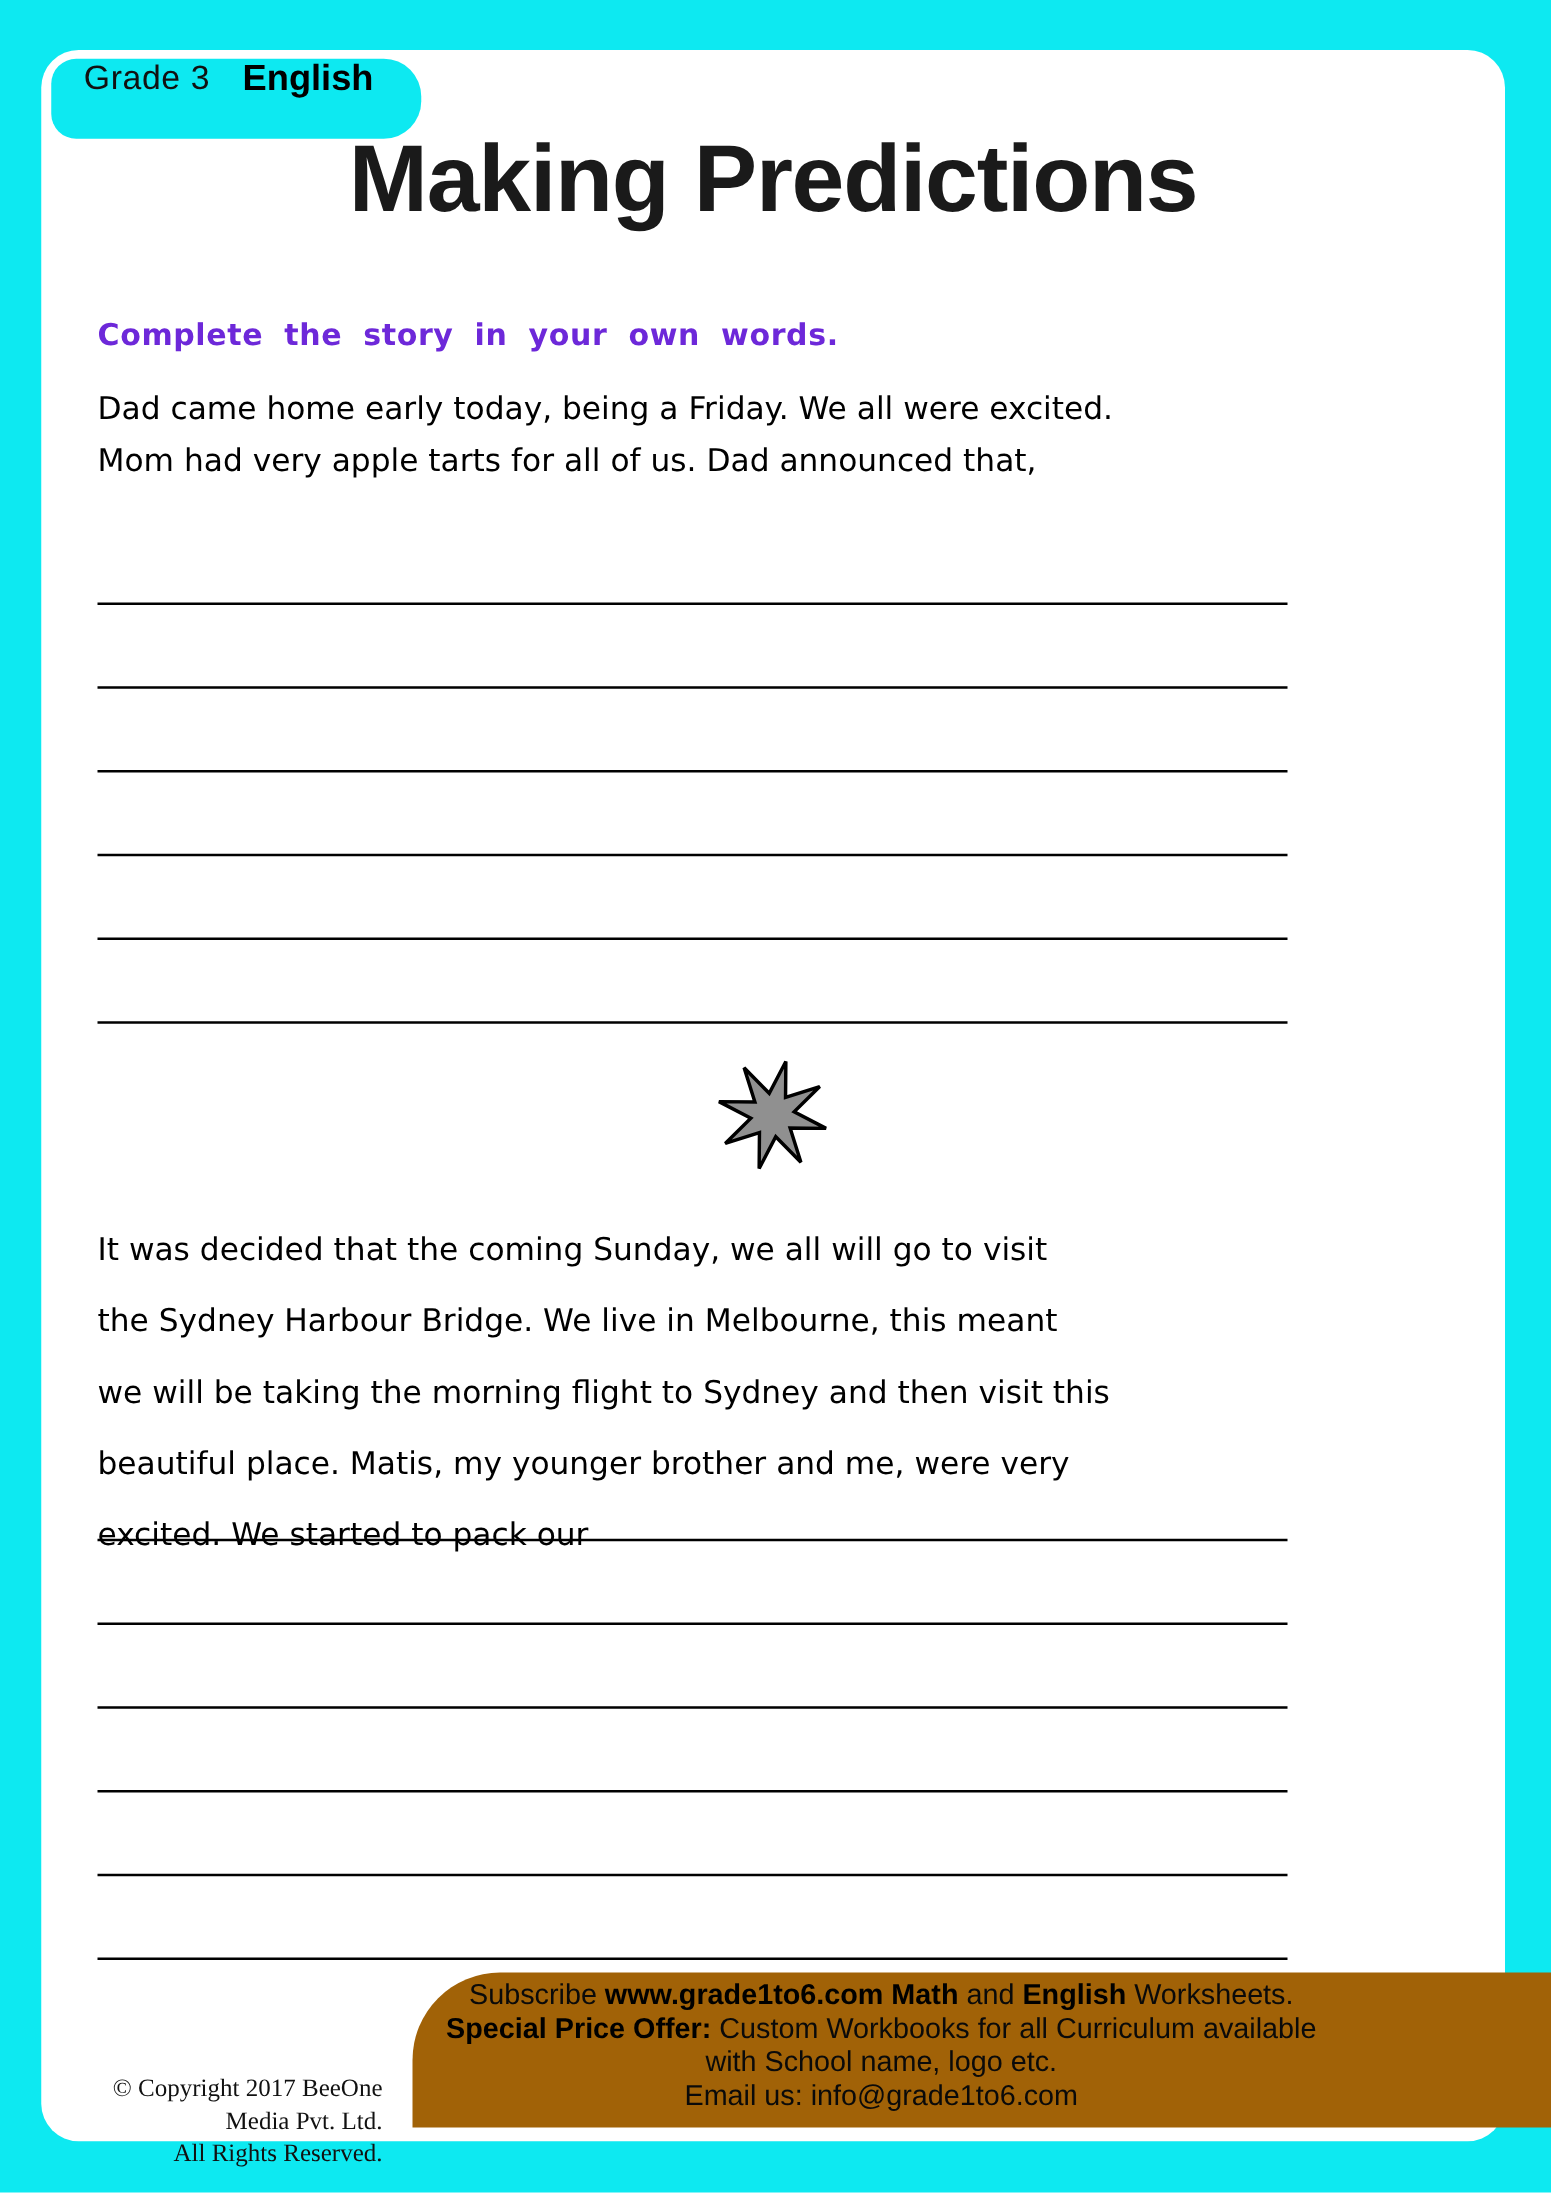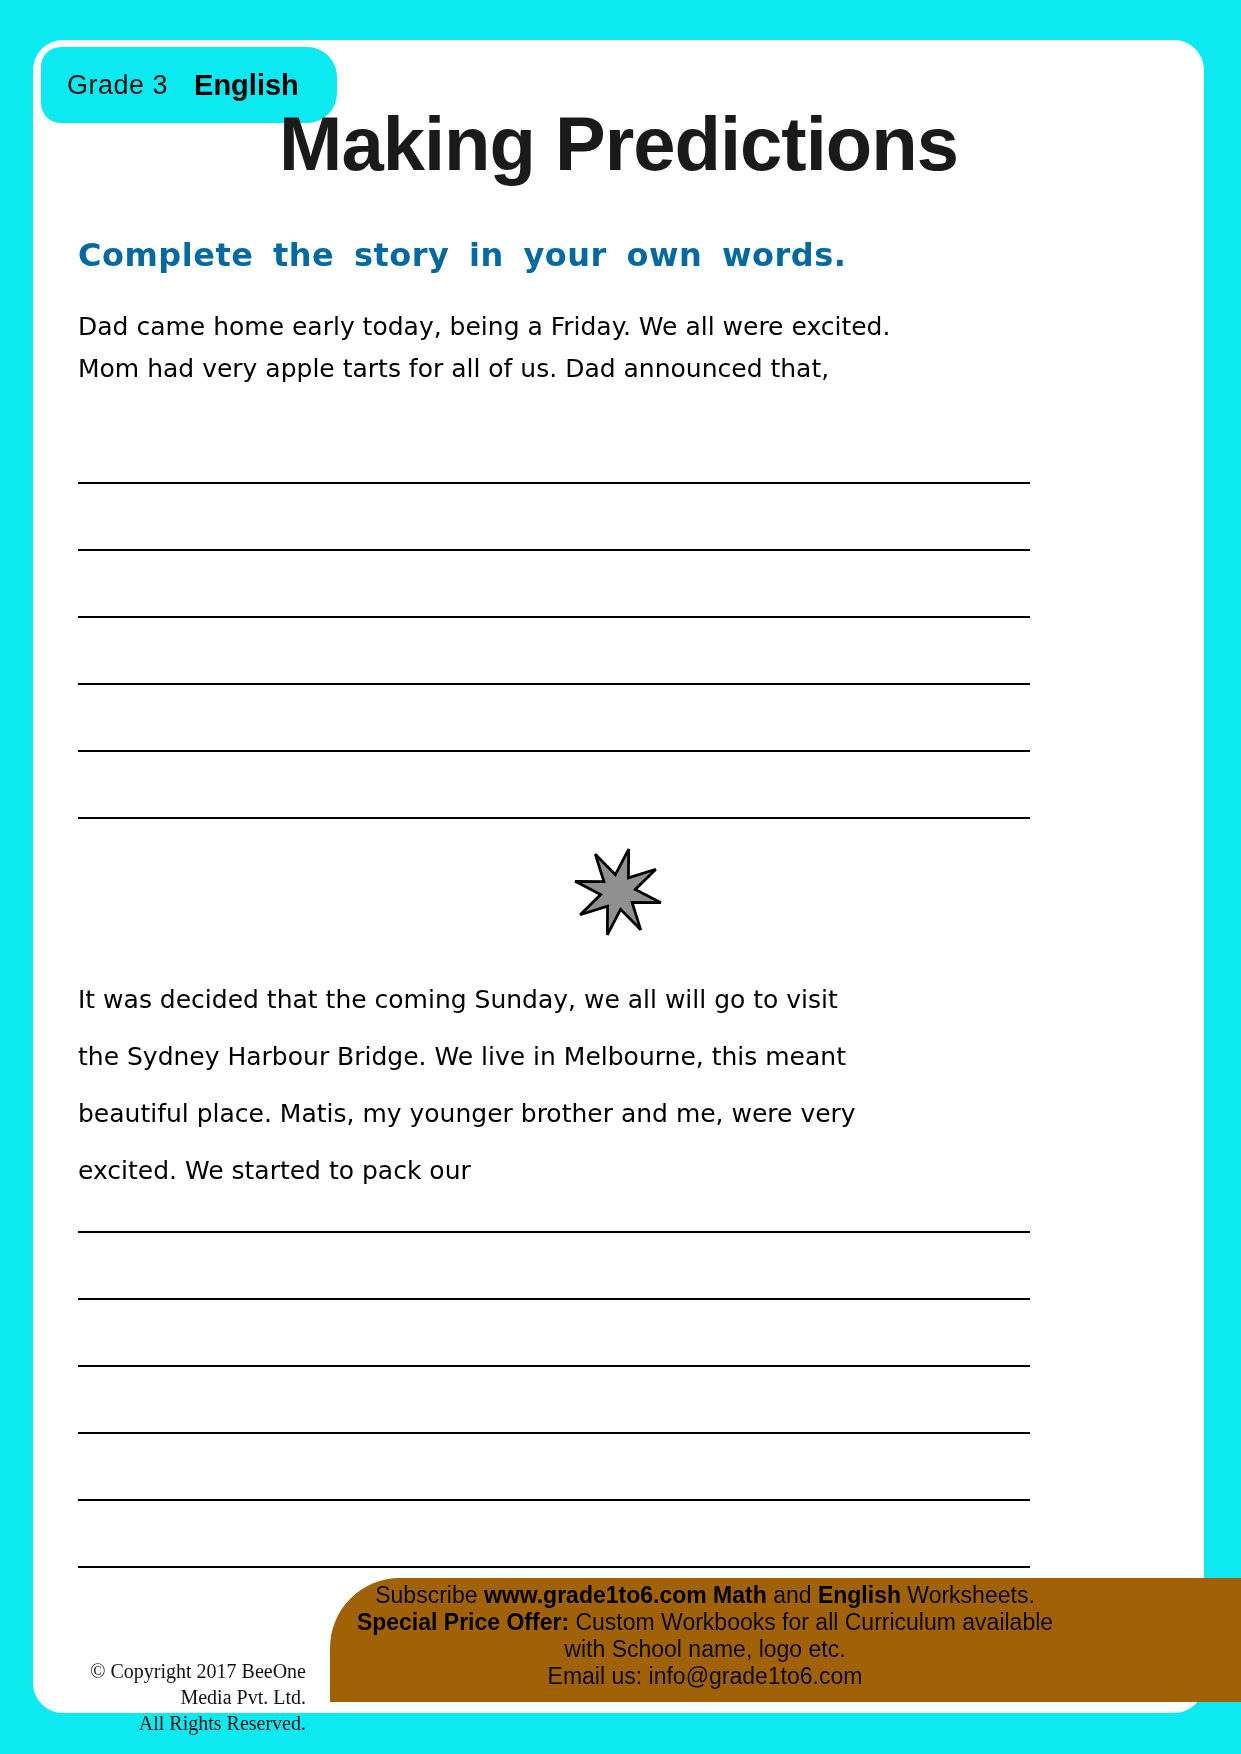--- a/index.html
+++ b/index.html
@@ -13,43 +13,43 @@
   .page {
     position: absolute;
     left: 33px; top: 40px;
     width: 1171px; height: 1673px;
     background: #ffffff;
     border-radius: 30px;
   }
   .badge {
     position: absolute;
     left: 8px; top: 7px;
-    height: 76px;
+    height: 64px;
     background: #0de9f1;
     border-radius: 20px 30px 30px 20px;
-    display: flex; align-items: center;
+    display: flex; align-items: flex-start;
     padding: 0 38px 0 26px;
     gap: 26px;
   }
   .badge .grade { font-size: 27px; color: #111; letter-spacing: 0.5px; }
   .badge .subject { font-size: 29px; color: #000; font-weight: bold; }
   .title {
     position: absolute;
     left: 0; top: 60px; width: 100%;
     text-align: center;
     font-size: 76px; font-weight: 800;
     letter-spacing: -1px;
     color: #1a1a1a;
     font-family: "Liberation Sans", sans-serif;
   }
   .instruction {
     position: absolute;
-    left: 45px; top: 196px;
-    font-size: 32px; font-weight: bold;
-    color: #0369a1;
+    left: 45px; top: 214px;
+    font-size: 24px; font-weight: bold;
+    color: #6d28d9;
     letter-spacing: 0.5px;
     word-spacing: 8px;
     white-space: nowrap;
     font-family: "DejaVu Sans", sans-serif;
   }
   .para {
     position: absolute;
     left: 45px;
     font-size: 25px;
     color: #000000;
@@ -128,20 +128,21 @@
         <div class="wline"></div>
       </div>
 
     <svg class="star" viewBox="0 0 100 100">
       <polygon points="98,50 67.6,57.3 83.9,83.9 57.3,67.6 50,98 42.7,67.6 16.1,83.9 32.4,57.3 2,50 32.4,42.7 16.1,16.1 42.7,32.4 50,2 57.3,32.4 83.9,16.1 67.6,42.7" fill="#909090" stroke="#000" stroke-width="3" transform="rotate(14 50 50)"></polygon>
     </svg>
 
     <div class="para para2">
       <div class="pline">It was decided that the coming Sunday, we all will go to visit</div>
       <div class="pline">the Sydney Harbour Bridge. We live in Melbourne, this meant</div>
+      <div class="pline">we will be taking the morning flight to Sydney and then visit this</div>
       <div class="pline">beautiful place. Matis, my younger brother and me, were very</div>
       <div class="pline">excited. We started to pack our</div>
     </div>
 
     <div class="wsection wsection2">
         <div class="wline"></div>
         <div class="wline"></div>
         <div class="wline"></div>
         <div class="wline"></div>
         <div class="wline"></div>

